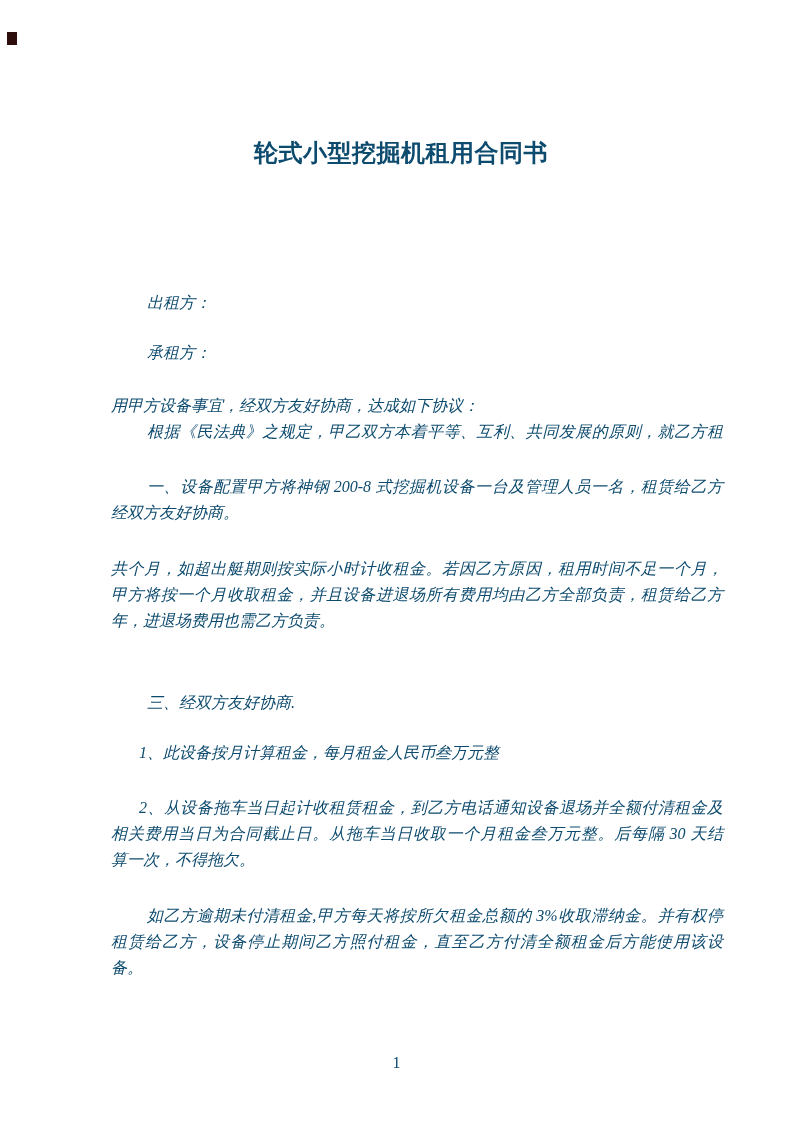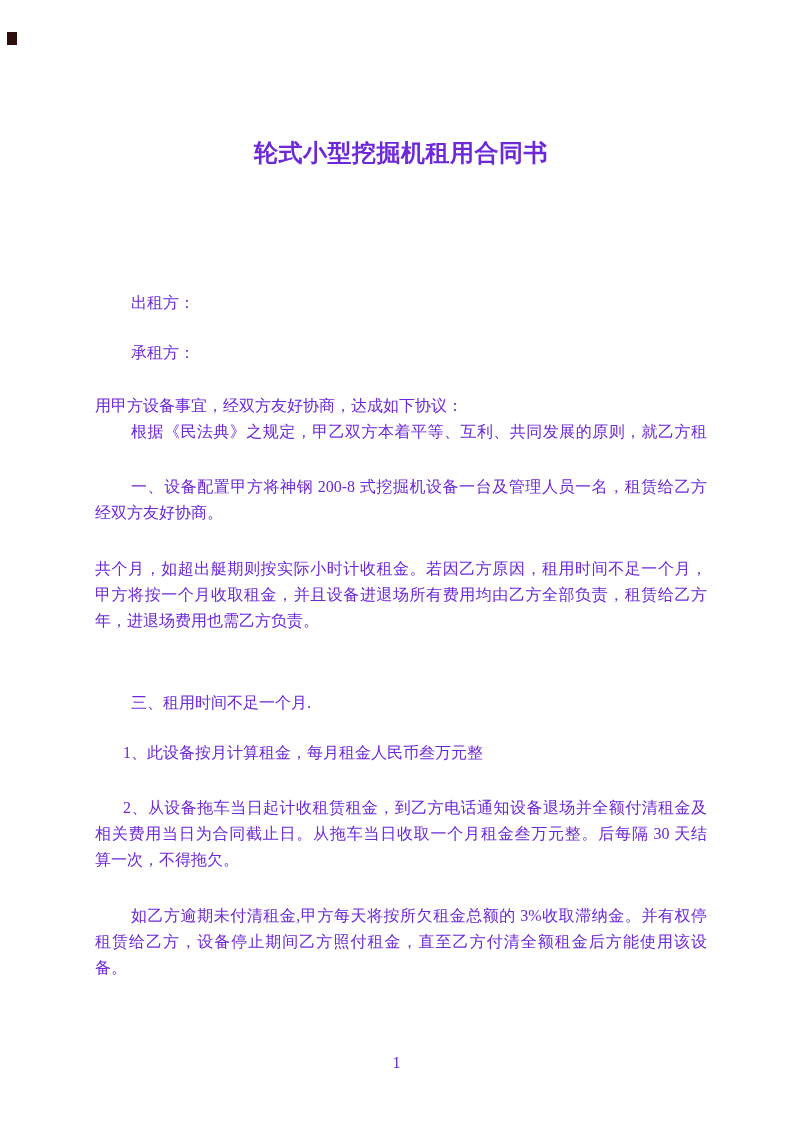--- a/index.html
+++ b/index.html
@@ -1,21 +1,21 @@
 <!DOCTYPE html>
 <html><head>
 <meta charset="utf-8">
 <style>
   html, body { margin: 0; padding: 0; background: #ffffff; }
   .page {
     position: relative;
     width: 793px;
     height: 1122px;
     background: #ffffff;
-    color: #6d28d9;
+    color: #0c4a6e;
     font-family: "Liberation Serif", "DejaVu Serif", serif;
     overflow: hidden;
   }
   .corner-mark {
     position: absolute;
     left: 7px;
     top: 32px;
     width: 10px;
     height: 13px;
     background: #2e0d0d;
@@ -27,22 +27,23 @@
     width: 612px;
     text-align: center;
     font-size: 24px;
     line-height: 34px;
     font-weight: 700;
     letter-spacing: 0.5px;
     font-family: "Liberation Sans", "DejaVu Sans", sans-serif;
   }
   .para {
     position: absolute;
-    left: 95px;
+    left: 111px;
     width: 612px;
+    font-style: italic;
   }
   .ln {
     font-size: 16px;
     line-height: 26px;
     height: 26px;
     white-space: nowrap;
   }
   
   .full {
     text-align: justify;
@@ -87,21 +88,21 @@
     <div class="ln">经双方友好协商。</div>
   </div>
 
   <div class="para" style="top:556px">
     <div class="ln full">共个月，如超出艇期则按实际小时计收租金。若因乙方原因，租用时间不足一个月，</div>
     <div class="ln full">甲方将按一个月收取租金，并且设备进退场所有费用均由乙方全部负责，租赁给乙方</div>
     <div class="ln">年，进退场费用也需乙方负责。</div>
   </div>
 
   <div class="para" style="top:690px">
-    <div class="ln indent">三、租用时间不足一个月.</div>
+    <div class="ln indent">三、经双方友好协商.</div>
   </div>
 
   <div class="para" style="top:740px">
     <div class="ln indent-num">1、此设备按月计算租金，每月租金人民币叁万元整</div>
   </div>
 
   <div class="para" style="top:795px">
     <div class="ln indent-num full">2、从设备拖车当日起计收租赁租金，到乙方电话通知设备退场并全额付清租金及</div>
     <div class="ln full">相关费用当日为合同截止日。从拖车当日收取一个月租金叁万元整。后每隔 30 天结</div>
     <div class="ln">算一次，不得拖欠。</div>

